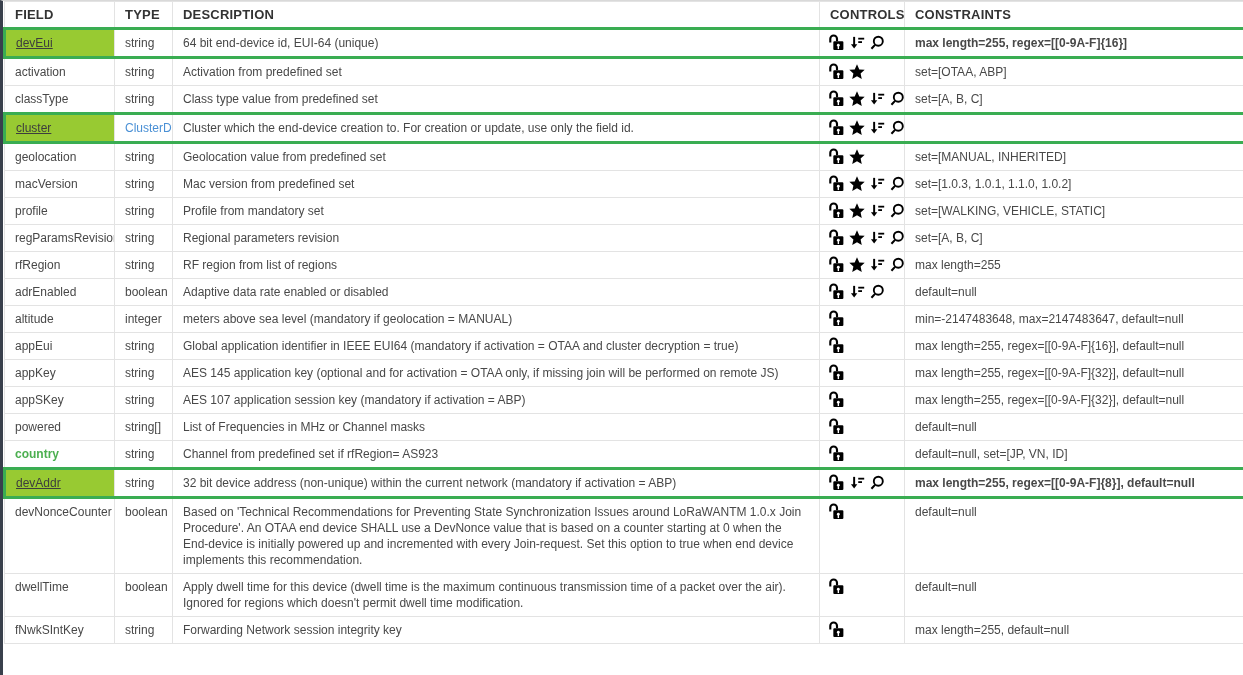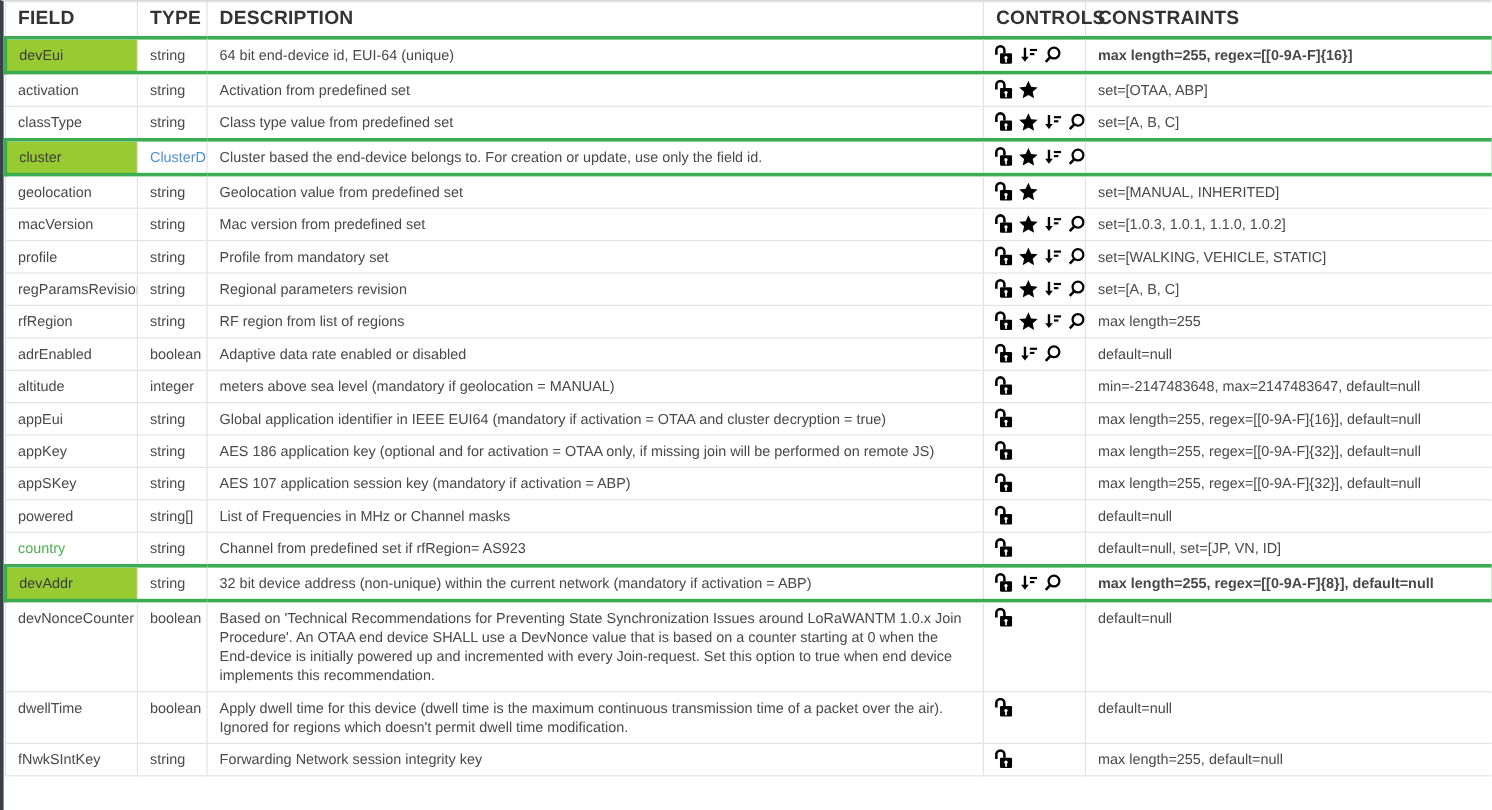--- a/index.html
+++ b/index.html
@@ -17,35 +17,35 @@
     border-left:3px solid #39404c;border-top:1px solid #d9d9d9;
   }
   .title-bar{
     height:44px;display:flex;align-items:center;padding-left:20px;
     font-size:19px;color:#4e5a65;letter-spacing:.2px;
   }
   table{border-collapse:collapse;width:1240px;table-layout:fixed;}
   col.c-field{width:110px;} col.c-type{width:58px;} col.c-desc{width:647px;}
   col.c-ctrl{width:85px;} col.c-constr{width:340px;}
   th{
-    font-size:16px;font-weight:bold;color:#333;text-align:left;
+    font-size:13px;font-weight:bold;color:#333;text-align:left;
     padding:5px 10px;border:1px solid var(--bordergray);height:23px;
     text-transform:uppercase;letter-spacing:.2px;background:#fff;
   }
   td{
     font-size:12px;line-height:16px;color:var(--text);vertical-align:top;
     padding:5px 10px;border:1px solid var(--bordergray);height:26px;
     overflow:hidden;
   }
   td.td-ctrl{padding:4px 6px 2px 8px;white-space:nowrap;}
   tr.hl > td{border-top:3px solid var(--outline);border-bottom:3px solid var(--outline);}
   tr.hl > td:first-child{border-left:3px solid var(--outline);}
   tr.hl > td:last-child{border-right:3px solid var(--outline);font-weight:bold;}
-  td.lime{background:var(--lime);color:#3d3d3d;}
-  .green-bold{color:var(--fieldgreen);font-weight:normal;}
+  td.lime{background:var(--lime);color:#3d3d3d;text-decoration:underline;}
+  .green-bold{color:var(--fieldgreen);font-weight:bold;}
   .link{color:var(--link);cursor:pointer;}
   .icon{display:inline-block;width:18px;height:18px;margin-right:2px;vertical-align:top;}
   .icon svg{display:block;width:18px;height:18px;}
 </style>
 </head>
 <body>
 
 <div class="panel">
   <table>
     <colgroup>
@@ -117,21 +117,21 @@
                 <rect x="12.5" y="8.8" width="4.6" height="2.2" fill="#000"></rect>
               </svg></span><span class="icon"><svg viewBox="0 0 22 22">
                 <circle cx="12.6" cy="8.8" r="5.5" fill="none" stroke="#000" stroke-width="2.3"></circle>
                 <path d="M8.6 13.3 L4.2 17.9" stroke="#000" stroke-width="2.6" fill="none"></path>
               </svg></span></td>
     <td class="td-constr"><span>set=[A, B, C]</span></td>
   </tr>
         <tr class="hl">
     <td class="td-field lime"><span>cluster</span></td>
     <td class="td-type"><span class="link">ClusterDto</span></td>
-    <td class="td-desc"><span>Cluster based the end-device belongs to. For creation or update, use only the field id.</span></td>
+    <td class="td-desc"><span>Cluster which the end-device creation to. For creation or update, use only the field id.</span></td>
     <td class="td-ctrl"><span class="icon"><svg viewBox="0 0 22 22">
                 <path d="M2.8 10.5 V5.9 a4.1 4.1 0 0 1 8.2 0 V9" fill="none" stroke="#000" stroke-width="2.6"></path>
                 <rect x="6.5" y="9" width="12.3" height="10.6" rx="1.3" fill="#000"></rect>
                 <circle cx="12.6" cy="13.6" r="1.7" fill="#fff"></circle>
                 <rect x="11.8" y="14.2" width="1.7" height="4.2" fill="#fff"></rect>
               </svg></span><span class="icon"><svg viewBox="0 0 22 22">
                 <path d="M11 1.6 L13.8 7.8 20.4 8.4 15.4 12.9 16.8 19.5 11 16.1 5.2 19.5 6.6 12.9 1.6 8.4 8.2 7.8 Z" fill="#000"></path>
               </svg></span><span class="icon"><svg viewBox="0 0 22 22">
                 <path d="M7.5 3.5 V15.5" stroke="#000" stroke-width="2.4" fill="none"></path>
                 <path d="M3.6 12.6 L7.5 17.6 L11.4 12.6 Z" fill="#000"></path>
@@ -285,21 +285,21 @@
                 <path d="M2.8 10.5 V5.9 a4.1 4.1 0 0 1 8.2 0 V9" fill="none" stroke="#000" stroke-width="2.6"></path>
                 <rect x="6.5" y="9" width="12.3" height="10.6" rx="1.3" fill="#000"></rect>
                 <circle cx="12.6" cy="13.6" r="1.7" fill="#fff"></circle>
                 <rect x="11.8" y="14.2" width="1.7" height="4.2" fill="#fff"></rect>
               </svg></span></td>
     <td class="td-constr"><span>max length=255, regex=[[0-9A-F]{16}], default=null</span></td>
   </tr>
         <tr>
     <td class="td-field"><span>appKey</span></td>
     <td class="td-type"><span>string</span></td>
-    <td class="td-desc"><span>AES 186 application key (optional and for activation = OTAA only, if missing join will be performed on remote JS)</span></td>
+    <td class="td-desc"><span>AES 145 application key (optional and for activation = OTAA only, if missing join will be performed on remote JS)</span></td>
     <td class="td-ctrl"><span class="icon"><svg viewBox="0 0 22 22">
                 <path d="M2.8 10.5 V5.9 a4.1 4.1 0 0 1 8.2 0 V9" fill="none" stroke="#000" stroke-width="2.6"></path>
                 <rect x="6.5" y="9" width="12.3" height="10.6" rx="1.3" fill="#000"></rect>
                 <circle cx="12.6" cy="13.6" r="1.7" fill="#fff"></circle>
                 <rect x="11.8" y="14.2" width="1.7" height="4.2" fill="#fff"></rect>
               </svg></span></td>
     <td class="td-constr"><span>max length=255, regex=[[0-9A-F]{32}], default=null</span></td>
   </tr>
         <tr>
     <td class="td-field"><span>appSKey</span></td>

